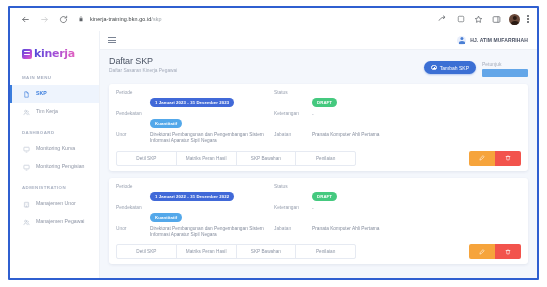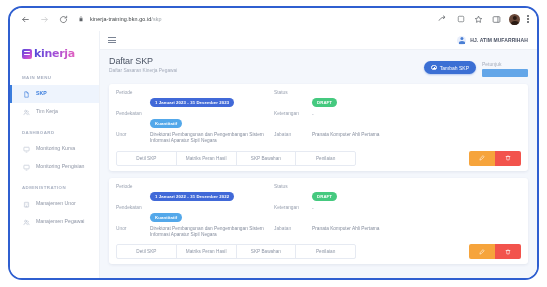--- a/index.html
+++ b/index.html
@@ -13,21 +13,21 @@
     position: relative;
     width: 547px; height: 287px;
     background: #ffffff;
   }
   
   .browser-frame {
     position: absolute;
     left: 8px; top: 6px;
     width: 531px; height: 274px;
     border: 2px solid #2f5fd0;
-    border-radius: 14px;
+    border-radius: 1px;
     background: #ffffff;
     overflow: hidden;
   }
   
   .toolbar {
     position: relative;
     height: 23px;
     background: #ffffff;
     display: flex;
     align-items: center;

